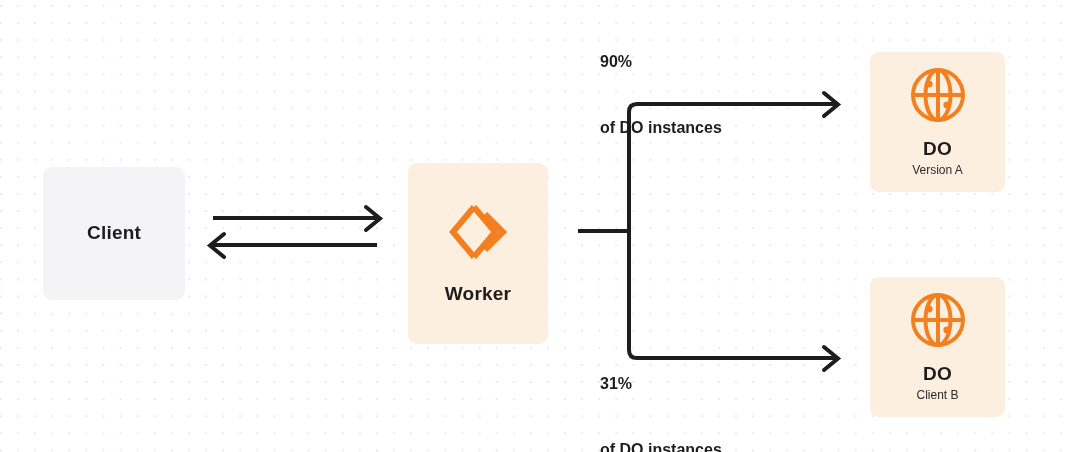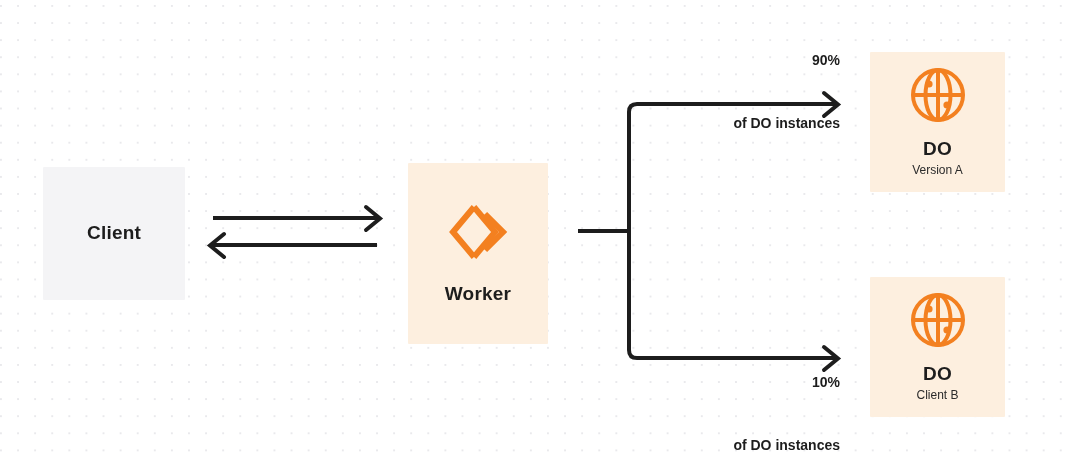--- a/index.html
+++ b/index.html
@@ -16,21 +16,21 @@
     background-size: 17.1px 17.1px;
     background-position: 0px 5px;
     overflow: hidden;
     font-family: "Liberation Sans", sans-serif;
   }
 
   
   .node {
     position: absolute;
     box-sizing: border-box;
-    border-radius: 1px;
+    border-radius: 9px;
     display: flex;
     flex-direction: column;
     align-items: center;
     justify-content: center;
   }
   .node-client {
     left: 43px;
     top: 167px;
     width: 142px;
     height: 133px;
@@ -86,23 +86,23 @@
     left: 0;
     top: 0;
     width: 1072px;
     height: 452px;
     overflow: visible;
   }
 
   
   .edge-label {
     position: absolute;
-    text-align: right;
+    text-align: left;
     color: #1d1d1d;
-    font-size: 14px;
+    font-size: 16px;
     font-weight: bold;
     line-height: 1.45;
     white-space: nowrap;
   }
   .edge-label-top {
     left: 600px;
     top: 50px;
     width: 240px;
   }
   .edge-label-bottom {
@@ -142,21 +142,21 @@
       <polyline points="824,347 838,358.5 824,370" fill="none" stroke="#1d1d1d" stroke-width="4" stroke-linecap="round" stroke-linejoin="miter"></polyline>
     </g>
   </svg>
 
   <div class="edge-label edge-label-top">
     <span class="pct">90%</span>
     <span class="sub">of DO instances</span>
   </div>
 
   <div class="edge-label edge-label-bottom">
-    <span class="pct">10%</span>
+    <span class="pct">31%</span>
     <span class="sub">of DO instances</span>
   </div>
 
   <div class="node node-client">
     <span class="node-title">Client</span>
   </div>
 
   <div class="node node-worker">
     <span class="icon-wrap worker-icon-wrap">
       <svg width="62" height="62" viewBox="0 0 62 62" xmlns="http://www.w3.org/2000/svg">

